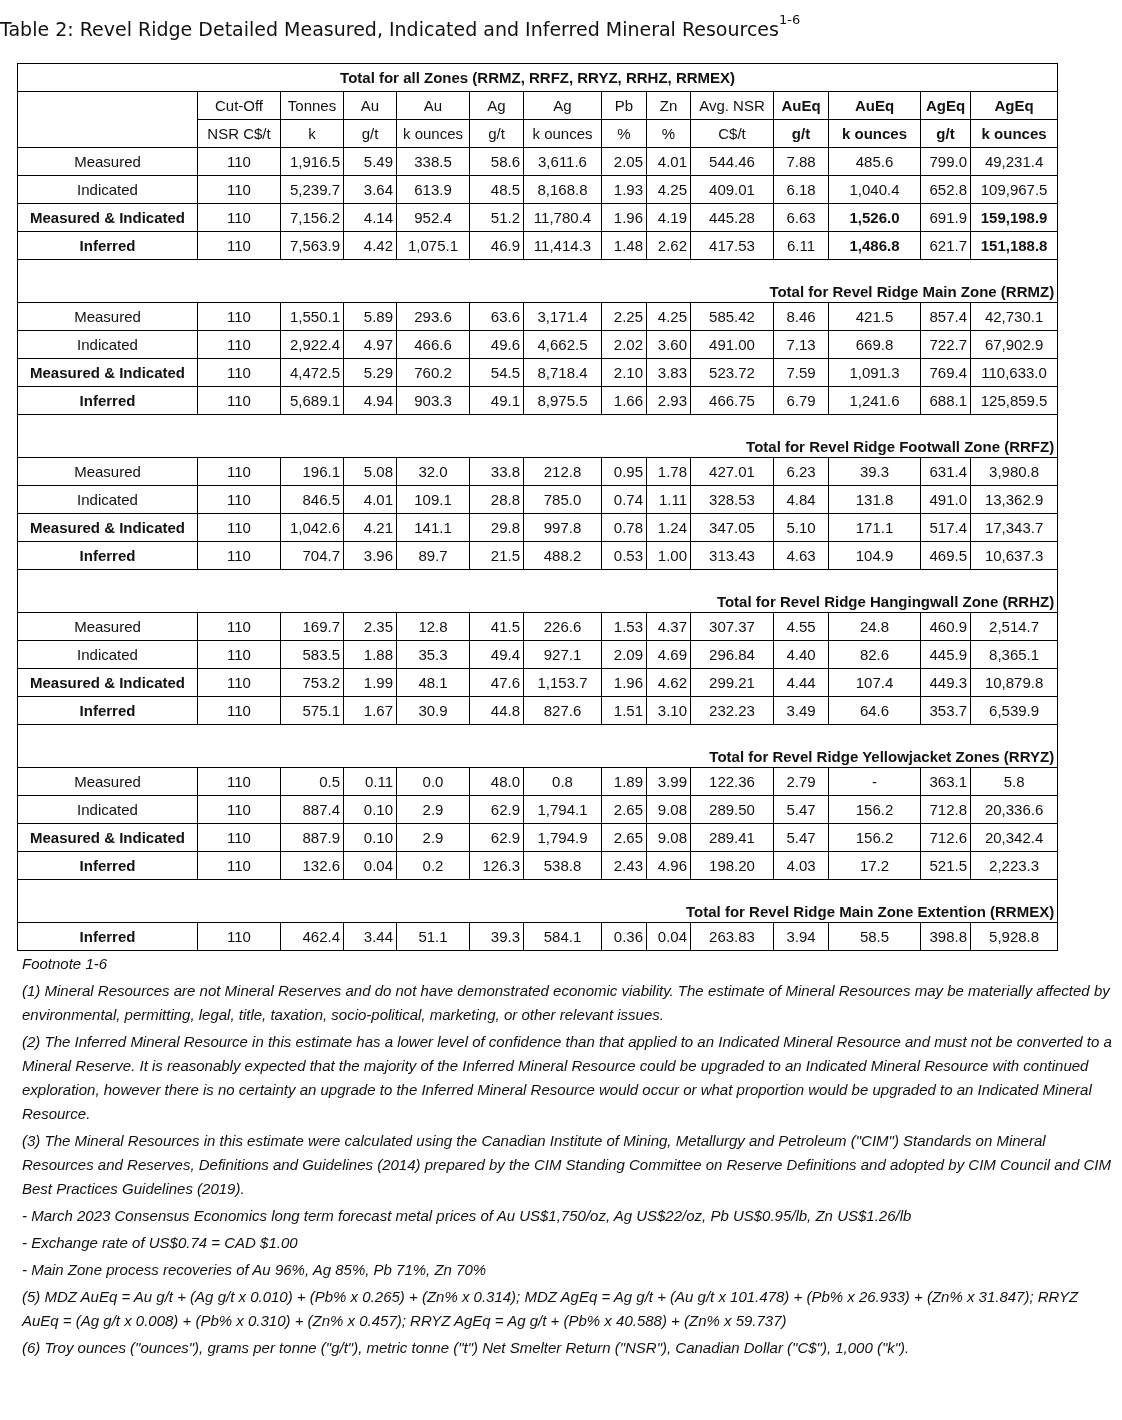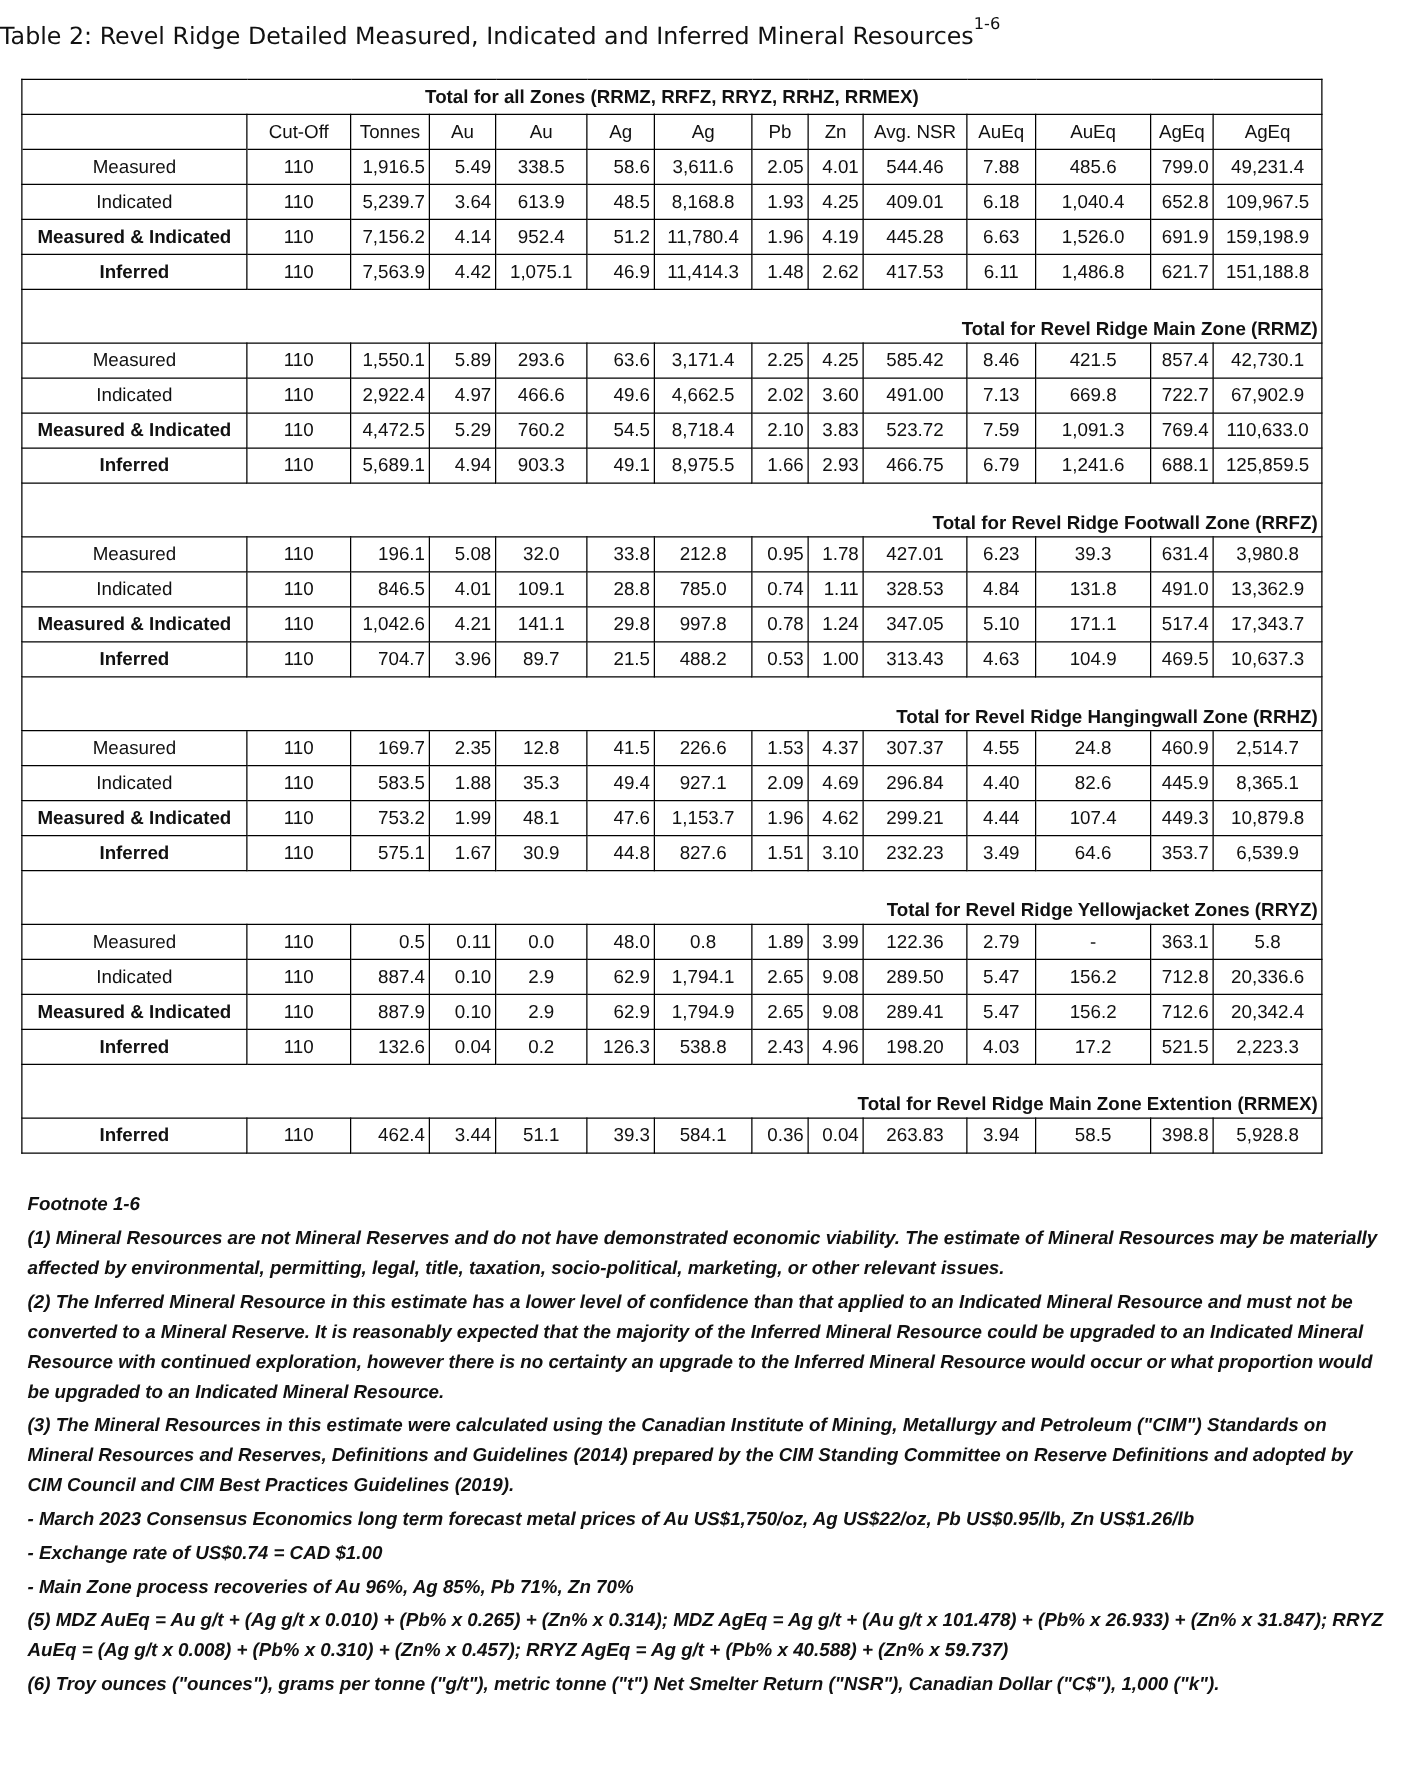--- a/index.html
+++ b/index.html
@@ -9,24 +9,24 @@
   table.res { position:absolute; top:63px; left:17px; border-collapse:collapse; table-layout:fixed; width:1040px; font-size:15px; }
   table.res td { border:1px solid #000; height:27px; padding:0 3px; text-align:center; white-space:nowrap; line-height:27px; }
   table.res td.num { text-align:right; }
   table.res td.c { text-align:center; }
   tr.sec td.sec-title { font-weight:bold; text-align:center; vertical-align:bottom; border-bottom:1px solid #000; }
   tr.sec td { border-left:1px solid #000; border-right:1px solid #000; }
   tr.sec.first td { height:25px; }
   tr.sec.gap td { height:40px; line-height:normal; padding-bottom:2px; border-top:1px solid #000;text-align:right; }
   td.label { font-size:15px; }
   tr.bold td.label { font-weight:bold; }
-  td.b { font-weight:normal; }
+  td.b { font-weight:bold; }
   td.blank { border-top:none !important; border-bottom:none !important; }
   .footnotes { position:absolute; top:952px; left:22px; width:1090px; font-style:italic; font-size:15px; line-height:24px; color:#111; }
-  .footnotes p { margin:0 0 3px 0;font-weight:bold; }
+  .footnotes p { margin:0 0 3px 0; }
 </style>
 </head>
 <body>
 
 <div class="page">
   <div class="title">
     <span>Table 2: Revel Ridge Detailed Measured, Indicated and Inferred Mineral Resources</span><sup>1-6</sup>
   </div>
 
   <table class="res" id="res-table">
@@ -60,20 +60,36 @@
           <td class="c">Ag</td>
           <td class="c">Pb</td>
           <td class="c">Zn</td>
           <td class="c">Avg. NSR</td>
           <td class="c b">AuEq</td>
           <td class="c b">AuEq</td>
           <td class="c b">AgEq</td>
           <td class="c b">AgEq</td>
         </tr>
         <tr>
+          <td class="blank"></td>
+          <td class="c">NSR C$/t</td>
+          <td class="c">k</td>
+          <td class="c">g/t</td>
+          <td class="c">k ounces</td>
+          <td class="c">g/t</td>
+          <td class="c">k ounces</td>
+          <td class="c">%</td>
+          <td class="c">%</td>
+          <td class="c">C$/t</td>
+          <td class="c b">g/t</td>
+          <td class="c b">k ounces</td>
+          <td class="c b">g/t</td>
+          <td class="c b">k ounces</td>
+        </tr>
+        <tr>
           <td class="label">Measured</td>
           <td class="c">110</td>
           <td class="num">1,916.5</td>
           <td class="num">5.49</td>
           <td class="c">338.5</td>
           <td class="num">58.6</td>
           <td class="c">3,611.6</td>
           <td class="num">2.05</td>
           <td class="num">4.01</td>
           <td class="c">544.46</td>

